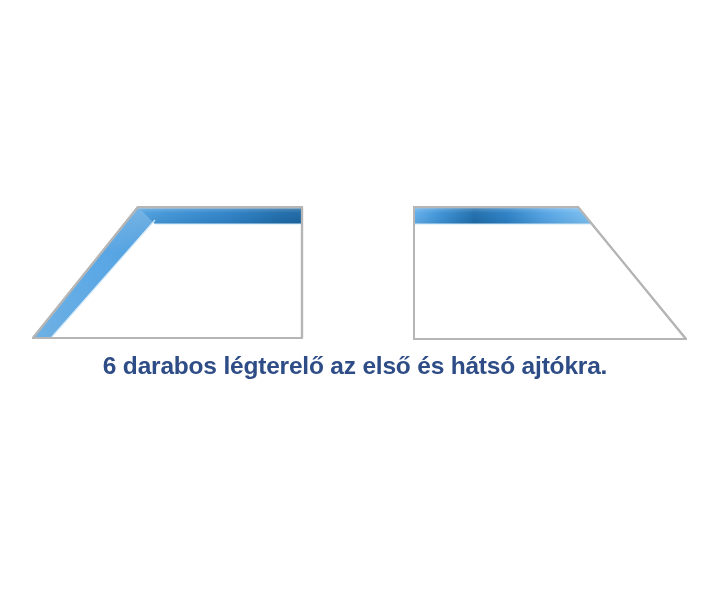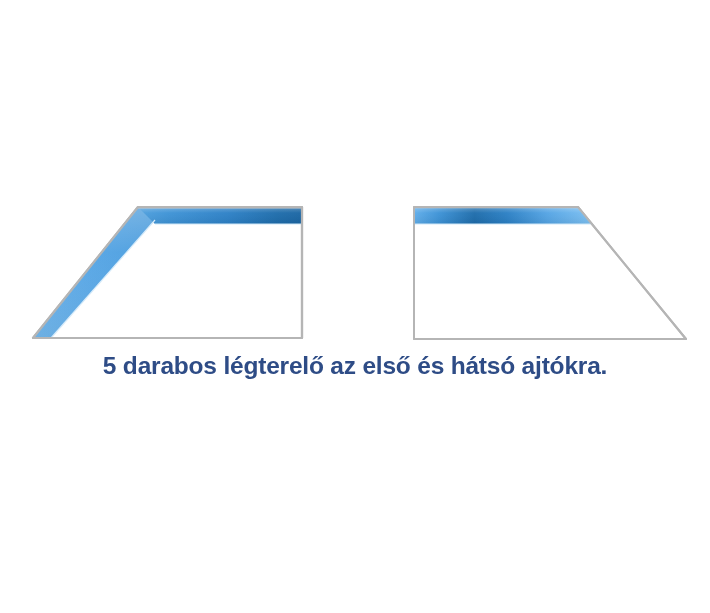--- a/index.html
+++ b/index.html
@@ -98,13 +98,13 @@
     <polygon points="414,207 578,207 592,224 414,224" fill="url(#bandShadeV)"></polygon>
 
     <line x1="414" y1="207.6" x2="578" y2="207.6" stroke="#c8c8c8" stroke-width="1.4"></line>
 
     <line x1="414" y1="224" x2="592" y2="224" stroke="#cfe7f8" stroke-width="1.2"></line>
 
     <polygon points="414,207 578,207 686,339 414,339" fill="none" stroke="#b5b5b5" stroke-width="2.0" stroke-linejoin="round"></polygon>
   </g>
 </svg>
 
-<div class="caption">5 darabos légterelő az első és hátsó ajtókra.</div>
+<div class="caption">6 darabos légterelő az első és hátsó ajtókra.</div>
 
 </body></html>

